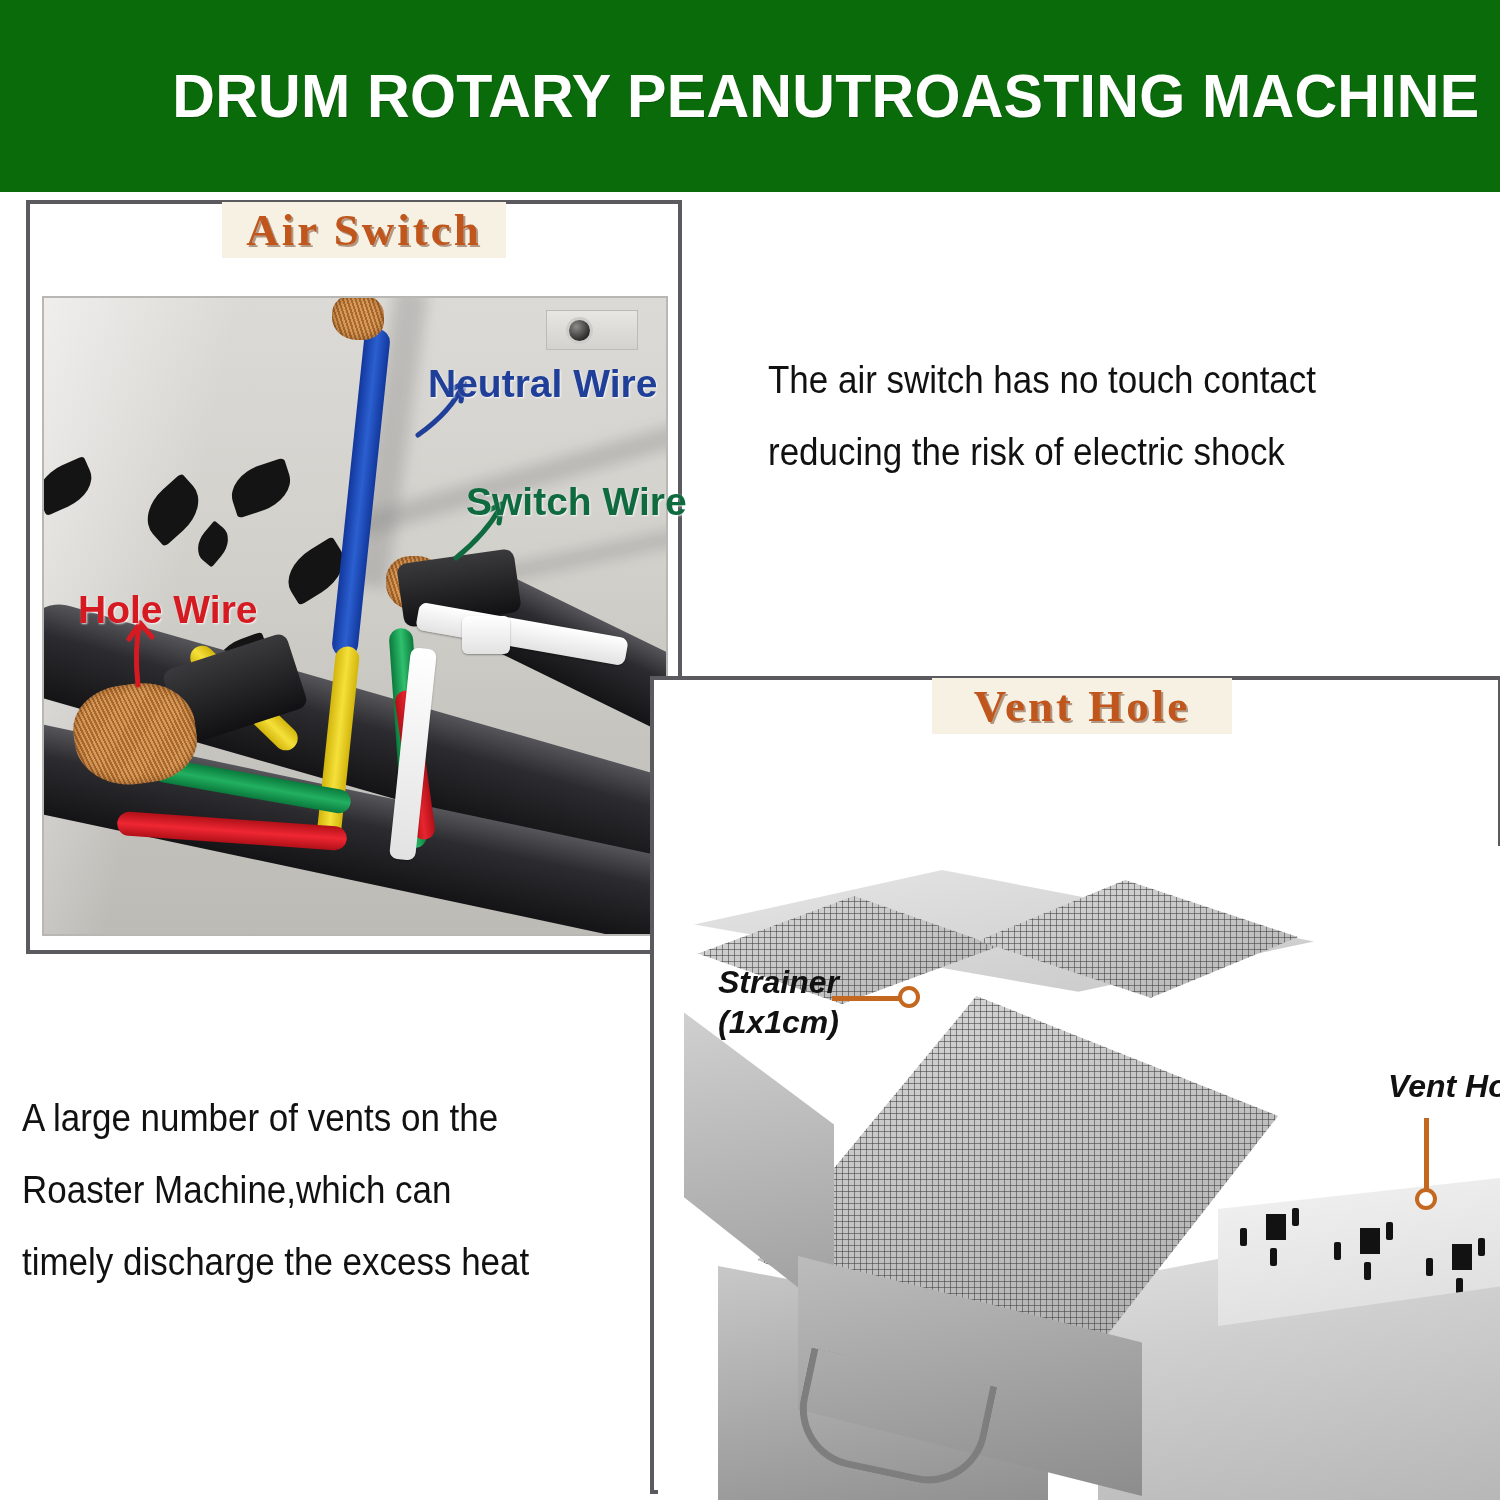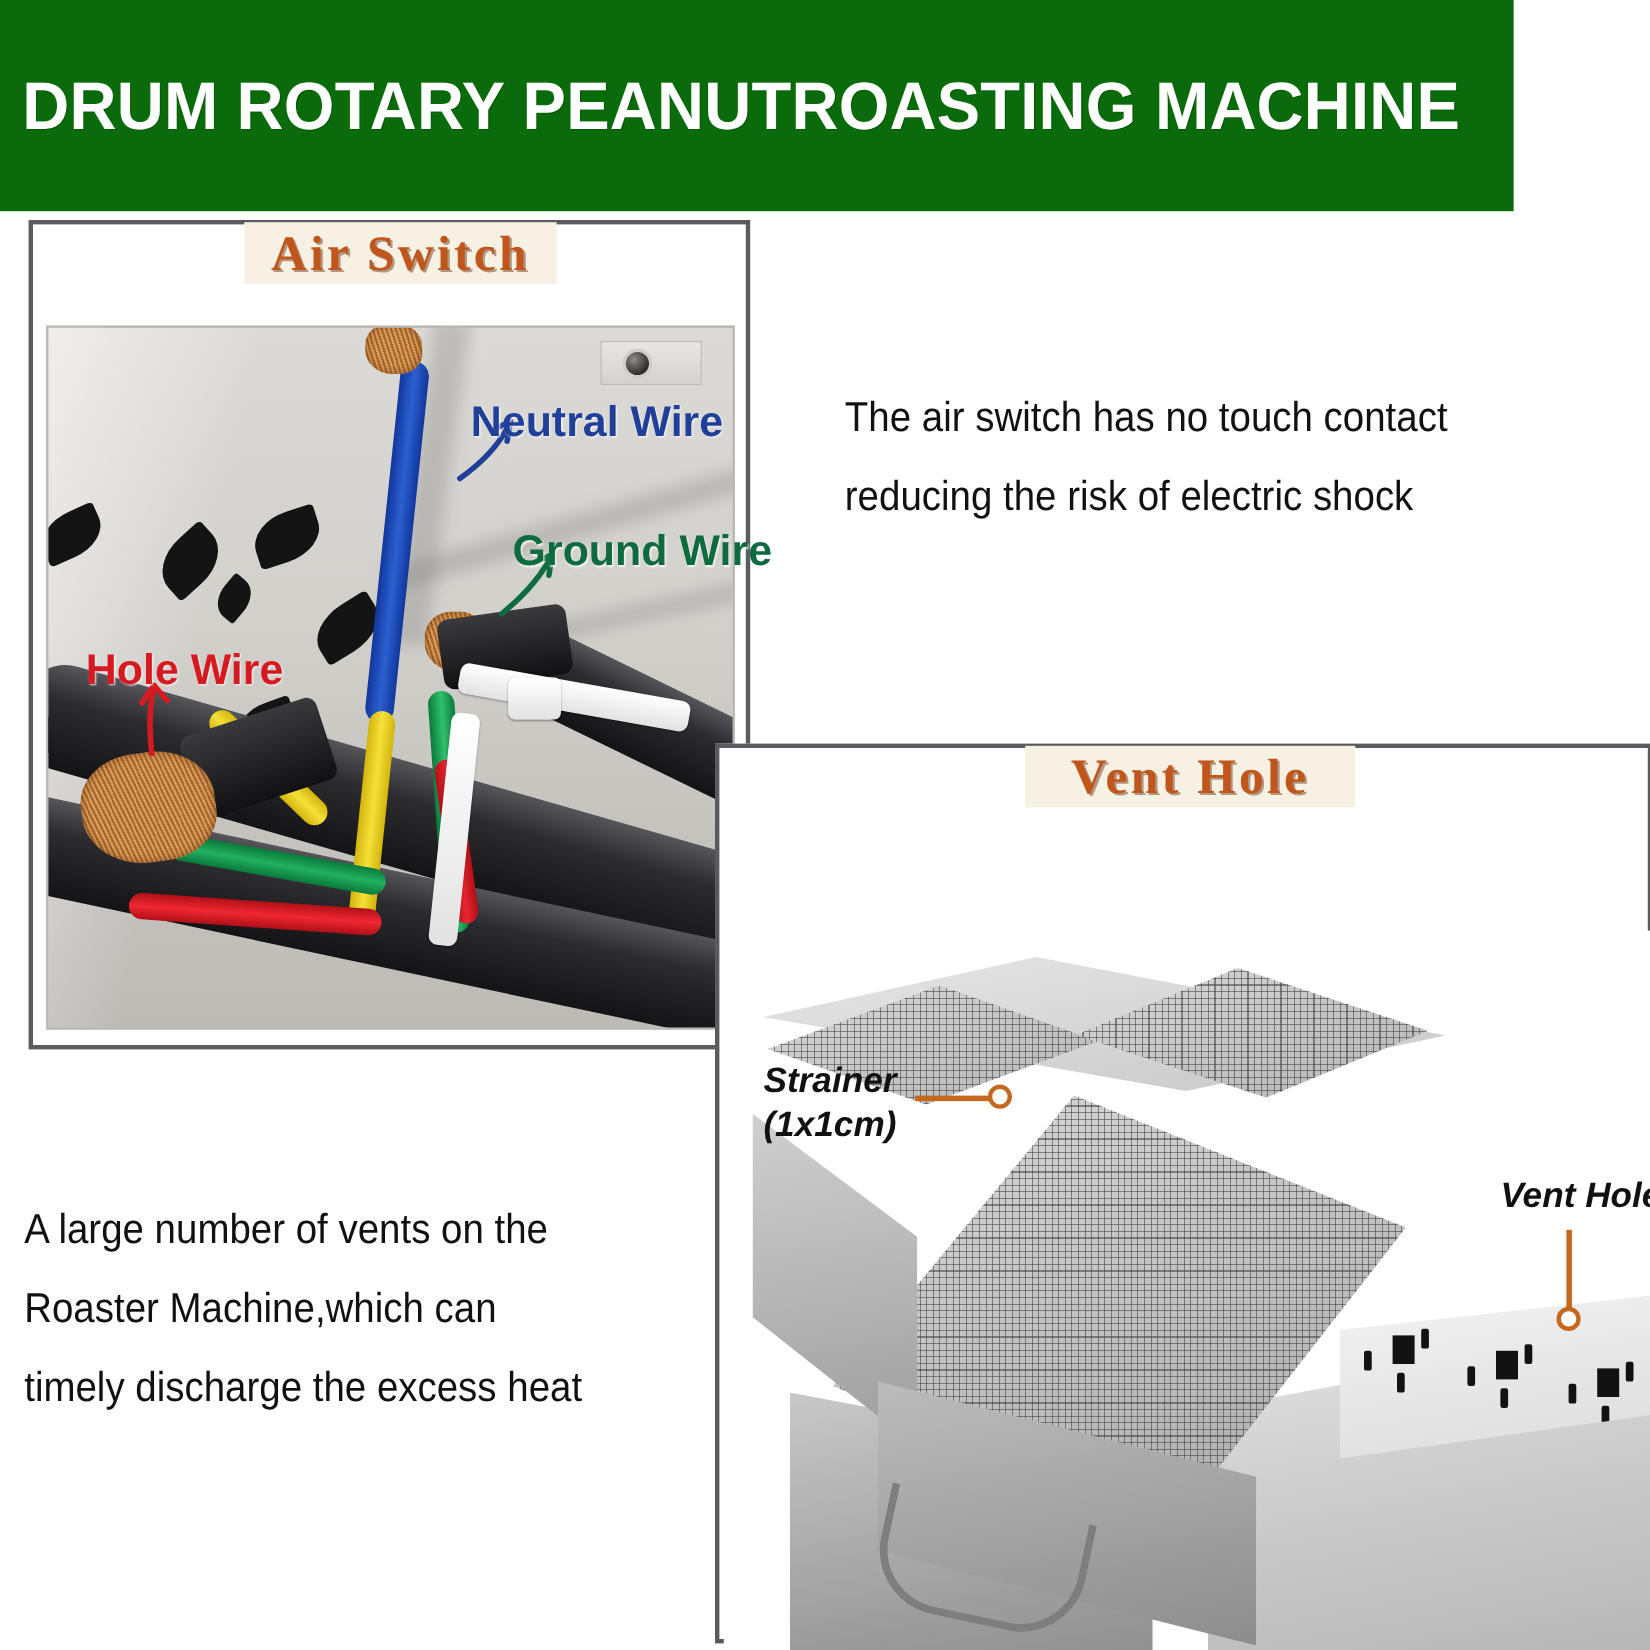--- a/index.html
+++ b/index.html
@@ -6,23 +6,23 @@
   html, body {
     width: 1500px; height: 1500px;
     background: #ffffff;
     font-family: "Liberation Sans", sans-serif;
     overflow: hidden;
   }
   #page { position: relative; width: 1500px; height: 1500px; background: #fff; }
 
   
   .banner {
-    position: absolute; left: 0; top: 0; width: 1376px; height: 192px;
+    position: absolute; left: 0; top: 0; width: 1500px; height: 192px;
     background: #0a6b0a;
-    display: flex; align-items: center; justify-content: flex-start;
+    display: flex; align-items: center; justify-content: flex-end;
   }
   .banner-title {
     color: #ffffff;
     font-size: 61px;
     font-weight: bold;
     letter-spacing: 0.2px;
     font-family: "Liberation Sans", sans-serif;
     transform: scaleX(0.97);
     white-space: nowrap;
     text-shadow: 1px 1px 0 rgba(0,0,0,0.18);
@@ -166,20 +166,21 @@
   
   .callout-text {
     position: absolute;
     font-family: "Liberation Sans", sans-serif;
     font-style: italic;
     font-weight: bold;
     color: #111111;
     font-size: 32px;
     line-height: 40px;
     white-space: nowrap;
+    margin-left: 24px;
   }
   #callout-strainer { left: 694px; top: 962px; }
   #callout-venthole { left: 1364px; top: 1066px; }
   .leader {
     position: absolute;
     background: #c4671f;
   }
   .leader-dot {
     position: absolute;
     width: 22px; height: 22px; border-radius: 50%;
@@ -252,21 +253,21 @@
     <div class="zip-tie" style="left:418px; top:318px; width:48px; height:38px; border-radius:6px;"></div>
   </div>
 
   <svg style="position:absolute;left:26px;top:200px;width:660px;height:758px;pointer-events:none;">
     <path d="M 392 235 q 34 -24 46 -52 M 438 183 l -3 18 M 438 183 l -16 8" stroke="#1f3f99" stroke-width="5" fill="none" stroke-linecap="round"></path>
     <path d="M 430 358 q 32 -26 46 -54 M 476 304 l -3 19 M 476 304 l -17 8" stroke="#0f6b3f" stroke-width="5" fill="none" stroke-linecap="round"></path>
     <path d="M 112 485 q -4 -36 2 -62 M 114 423 l -11 16 M 114 423 l 12 14" stroke="#d61a22" stroke-width="5" fill="none" stroke-linecap="round"></path>
   </svg>
 
   <div class="wire-label" id="lbl-neutral">Neutral Wire</div>
-  <div class="wire-label" id="lbl-ground">Ground Wire</div>
+  <div class="wire-label" id="lbl-ground">Switch Wire</div>
   <div class="wire-label" id="lbl-live">Hole Wire</div>
 
   <div class="chip" id="chip-air">Air Switch</div>
 
   <div class="body-copy" id="copy-air">
     <div>The air switch has no touch contact</div>
     <div>reducing the risk of electric shock</div>
   </div>
 
   <div class="panel" id="panel-vent"></div>

